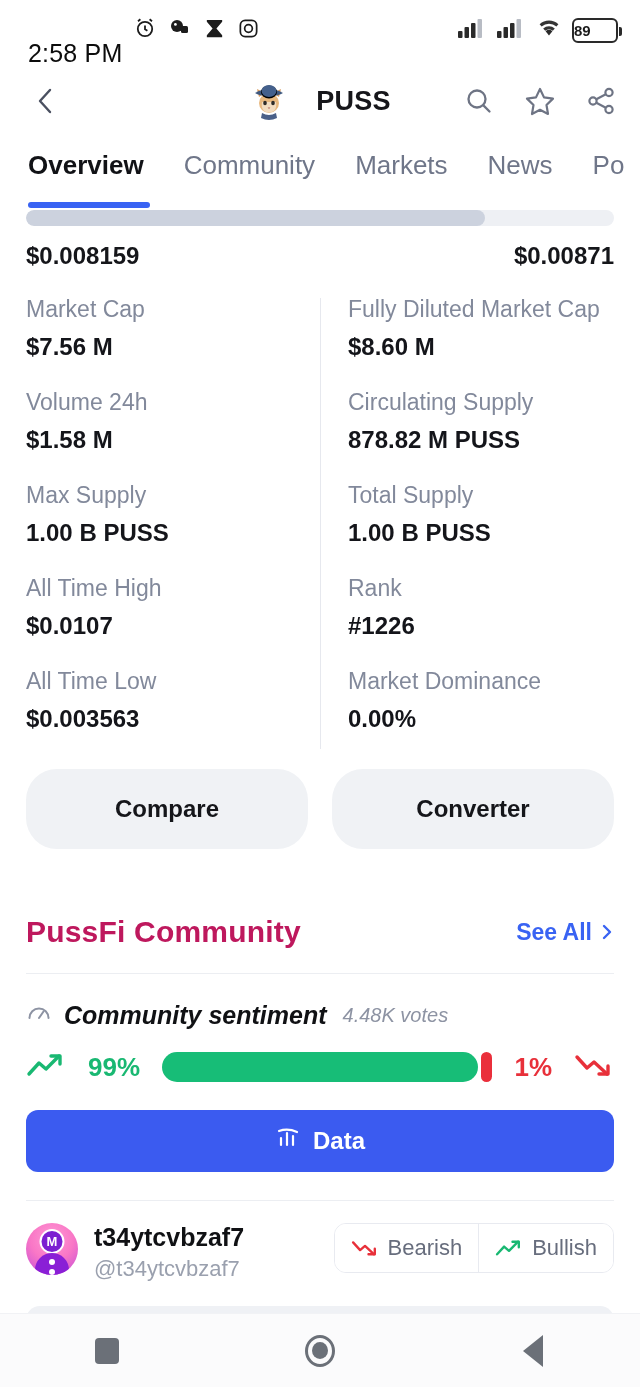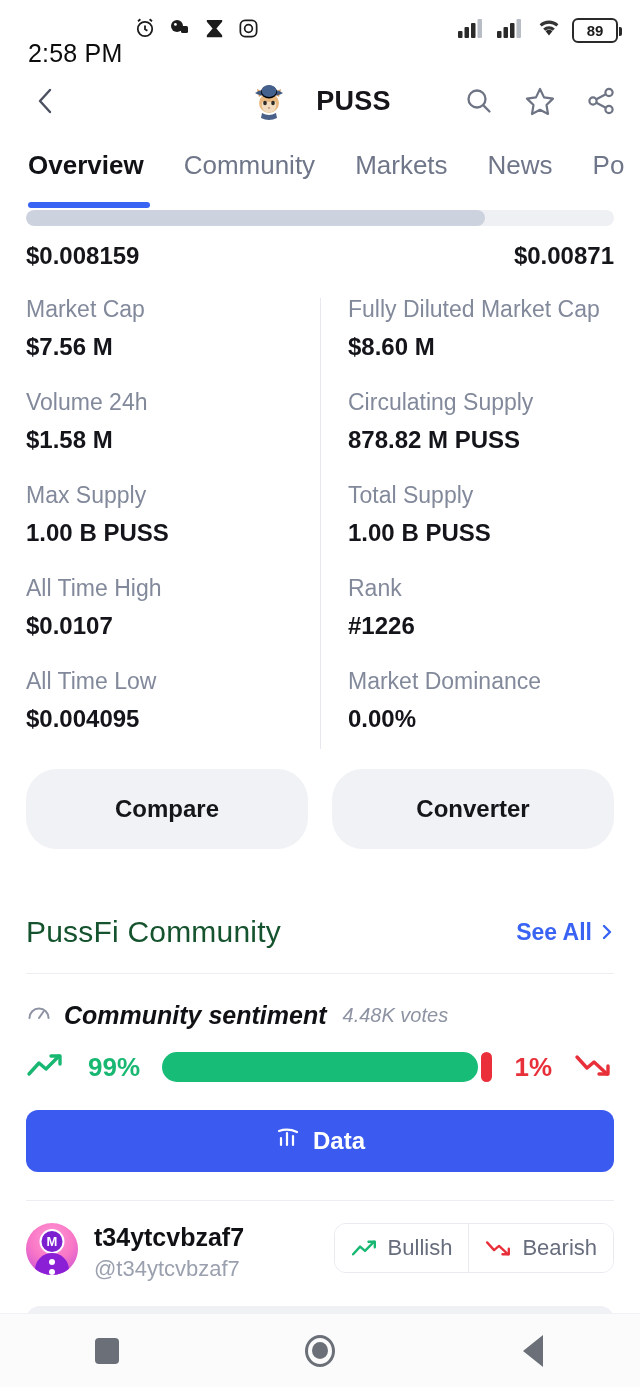--- a/index.html
+++ b/index.html
@@ -16,21 +16,21 @@
     height: 60px; flex: 0 0 60px;
     display: flex; align-items: center; justify-content: space-between;
     padding: 0 22px 0 28px;
   }
   .sb-left { display:flex; align-items:center; gap:10px; }
   .sb-time { font-size: 25px; font-weight: 500; color:#0c0c0c; letter-spacing:.2px;margin-top:46px; }
   .sb-icons { display:flex; align-items:center; gap:11px; }
   .sb-right { display:flex; align-items:center; gap:9px; }
   .battery {
     width: 46px; height: 25px; border: 2.5px solid #2a2a2a; border-radius: 6px;
-    display:flex; align-items:center; justify-content:center;
+    display:flex; align-items:center; justify-content:flex-start;
     font-size: 15px; font-weight: 600; color:#1a1a1a; position:relative;
   }
   .battery::after{ content:""; position:absolute; right:-6px; top:7px; width:3px; height:9px; background:#2a2a2a; border-radius:0 2px 2px 0;}
 
   
   .header {
     height: 82px; flex: 0 0 82px;
     display:flex; align-items:center; padding: 0 22px 0 26px; position:relative;
   }
   .back-btn { width:40px; height:40px; display:flex; align-items:center; justify-content:center; }
@@ -73,21 +73,21 @@
   .pill {
     flex:1; height:80px; border-radius:31px; background:#f0f2f5;
     display:flex; align-items:center; justify-content:center;
     font-size:24px; font-weight:600; color:#15161a; border:none;
     font-family: "Liberation Sans", sans-serif;
   }
 
   
   .community { margin-top: 66px; padding: 0 26px; }
   .comm-head { display:flex; align-items:center; justify-content:space-between; }
-  .comm-title { font-size:30px; font-weight:400; color:#14532d; letter-spacing:.2px; }
+  .comm-title { font-size:30px; font-weight:700; color:#be185d; letter-spacing:.2px; }
   .see-all { display:flex; align-items:center; gap:8px; font-size:23px; font-weight:600; color:#3963f3; }
   .divider { height:1px; background:#eceef2; margin-top: 24px; }
 
   .sentiment-row { display:flex; align-items:center; gap:12px; margin-top: 26px; font-style: italic; }
   .sent-title { font-size:25px; font-weight:700; color:#101114; }
   .sent-votes { font-size:20px; color:#8d93a3; margin-left:4px; }
 
   .sent-bar-row { display:flex; align-items:center; gap:22px; margin-top: 20px; }
   .pct-green { font-size:26px; font-weight:700; color:#19b872; }
   .pct-red { font-size:26px; font-weight:700; color:#e8303a; }
@@ -296,21 +296,21 @@
       <div class="stat">
         <div class="stat-label">Max Supply</div>
         <div class="stat-value">1.00 B PUSS</div>
       </div>
       <div class="stat">
         <div class="stat-label">All Time High</div>
         <div class="stat-value">$0.0107</div>
       </div>
       <div class="stat">
         <div class="stat-label">All Time Low</div>
-        <div class="stat-value">$0.004095</div>
+        <div class="stat-value">$0.003563</div>
       </div>
     </div>
     <div class="stats-col right">
       <div class="stat">
         <div class="stat-label">Fully Diluted Market Cap</div>
         <div class="stat-value">$8.60 M</div>
       </div>
       <div class="stat">
         <div class="stat-label">Circulating Supply</div>
         <div class="stat-value">878.82 M PUSS</div>
@@ -400,32 +400,32 @@
       <div class="av-body"></div>
       <div class="av-dot d1"></div>
       <div class="av-dot d2"></div>
     </div>
     <div class="post-names">
       <span class="post-user">t34ytcvbzaf7</span>
       <span class="post-handle">@t34ytcvbzaf7</span>
     </div>
     <div class="bb-toggle">
       <span class="bb-btn">
+        <svg width="28" height="22" viewBox="0 0 40 30" fill="none" stroke="#e8303a" stroke-width="3.4" stroke-linecap="round" stroke-linejoin="round">
+          <polyline points="3,7 13,18 20,12 33,24"></polyline>
+            <polyline points="25,24 34,24 34,16"></polyline>
+        </svg>
+        <span>Bearish</span>
+      </span>
+      <span class="bb-btn">
         <svg width="28" height="22" viewBox="0 0 40 30" fill="none" stroke="#19b872" stroke-width="3.4" stroke-linecap="round" stroke-linejoin="round">
           <polyline points="3,24 13,13 20,19 33,6"></polyline>
             <polyline points="25,6 34,6 34,14"></polyline>
         </svg>
         <span>Bullish</span>
-      </span>
-      <span class="bb-btn">
-        <svg width="28" height="22" viewBox="0 0 40 30" fill="none" stroke="#e8303a" stroke-width="3.4" stroke-linecap="round" stroke-linejoin="round">
-          <polyline points="3,7 13,18 20,12 33,24"></polyline>
-            <polyline points="25,24 34,24 34,16"></polyline>
-        </svg>
-        <span>Bearish</span>
       </span>
     </div>
   </div>
 
   <div class="composer">
     <span class="ticker">$PUSS</span>
     <span class="composer-ph">How do you feel today?</span>
   </div>
 
   <div class="navbar">

